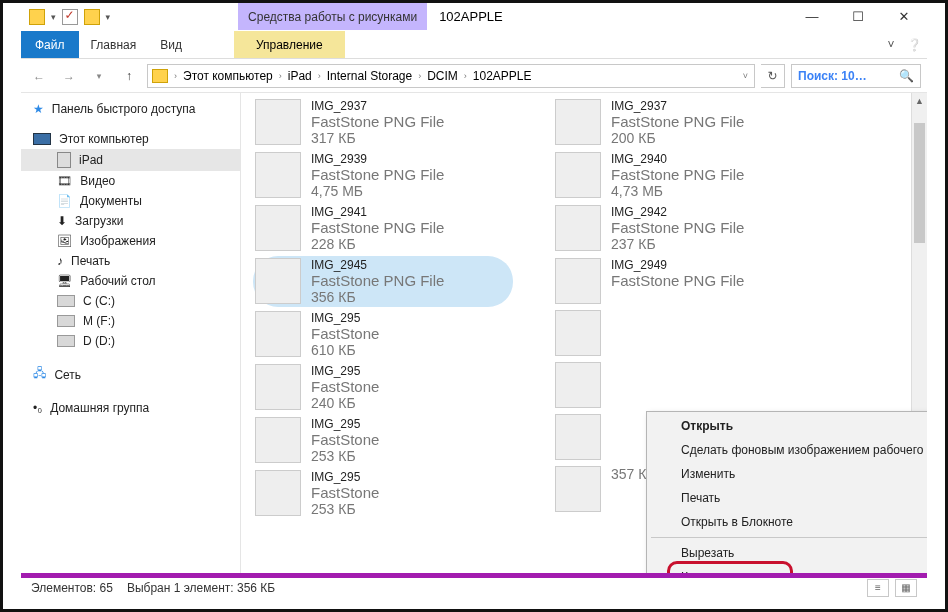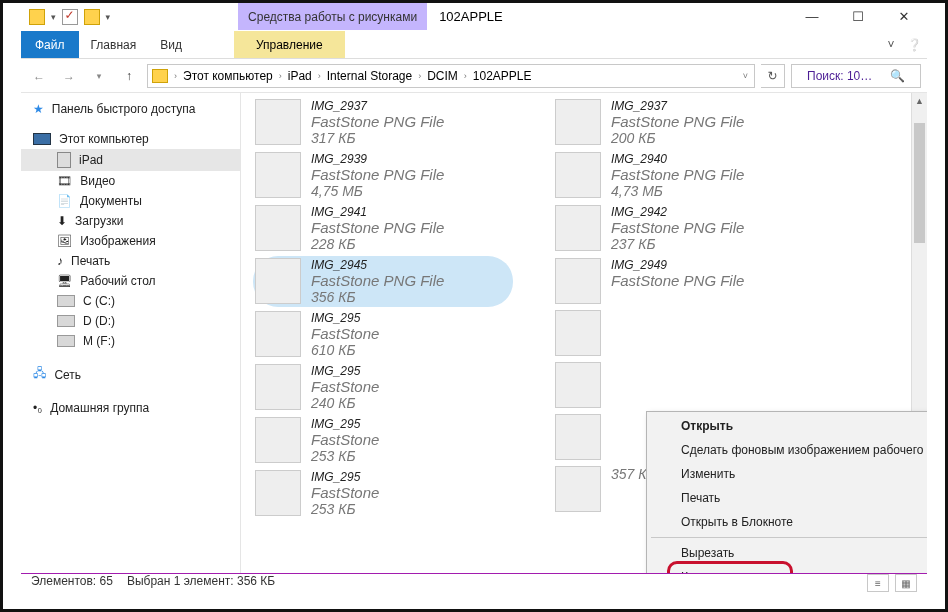--- a/index.html
+++ b/index.html
@@ -27,51 +27,51 @@
   .ribbon .help { width:24px; display:flex; align-items:center; justify-content:center; color:#1979ca;}
   
   .navbar { height:34px; display:flex; align-items:center; gap:6px; padding:4px 6px; border-bottom:1px solid #e5e5e5;}
   .navbtn { width:24px; height:24px; display:flex; align-items:center; justify-content:center; color:#888; border-radius:2px;}
   .navbtn.active{ color:#333;}
   .address { flex:1; height:24px; border:1px solid #c8c8c8; display:flex; align-items:center; padding:0 4px; gap:2px; overflow:hidden;}
   .address .seg { display:flex; align-items:center; gap:2px; padding:0 2px; white-space:nowrap;}
   .address .chev{ color:#777; font-size:9px; padding:0 2px;}
   .address .fico{ width:16px; height:14px; background:#ffd24d; border:1px solid #cfa208; margin-right:2px;}
   .refresh{ width:24px; height:24px; border:1px solid #c8c8c8; border-left:none; display:flex; align-items:center; justify-content:center; color:#555;}
-  .search { width:130px; height:24px; border:1px solid #c8c8c8; display:flex; align-items:center; padding:0 15px; color:#4c1d95; gap:6px;}
+  .search { width:130px; height:24px; border:1px solid #c8c8c8; display:flex; align-items:center; padding:0 6px; color:#3b82f6; gap:6px;font-weight:bold;}
   
   .body { flex:1; display:flex; overflow:hidden; }
   .side { width:220px; border-right:1px solid #e5e5e5; padding:6px 0; overflow:hidden;}
   .side .item { display:flex; align-items:center; gap:8px; padding:3px 12px; color:#222;}
   .side .item.indent { padding-left:36px;}
   .side .item.selected { background:#e6e6e6;}
   .star{ color:#2e8ae6;}
   .pcico{ width:18px; height:12px; background:#3a6ea5; border:1px solid #234;}
   .deviceico{ width:14px; height:16px; background:#ddd; border:1px solid #888;}
   .driveico{ width:18px; height:12px; background:#d8d8d8; border:1px solid #999;}
   .netico{ color:#2e8ae6;}
   
   .content { flex:1; position:relative; overflow:hidden; padding:4px 12px;}
   .cols { display:flex; gap:40px;}
   .col { width:260px; display:flex; flex-direction:column; gap:2px;}
-  .fitem { display:flex; gap:10px; padding:2px; align-items:flex-start;font-style:italic;}
+  .fitem { display:flex; gap:10px; padding:2px; align-items:flex-start;}
   .fitem.selected{ background:#cde6f7;border-radius:25px;}
   .thumb{ width:46px; height:46px; background:#eee; border:1px solid #ccc; flex-shrink:0; display:flex; align-items:center; justify-content:center; color:#aaa; font-size:10px;}
   .finfo .name{ color:#222;}
   .finfo .type{ color:#777; font-size:15px;}
   .finfo .size{ color:#777; font-size:14px;}
   
   .ctxmenu { position:absolute; left:405px; top:318px; width:380px; background:#f2f2f2; border:1px solid #b5b5b5; box-shadow:3px 3px 6px rgba(0,0,0,0.25); padding:2px; z-index:10;}
   .ctxmenu .mi { padding:5px 28px 5px 32px; color:#222; }
   .ctxmenu .mi.bold{ font-weight:bold;}
   .ctxmenu .sep{ height:1px; background:#c8c8c8; margin:3px 2px;}
   .ctxmenu .mi.hl{ position:relative;}
   .ctxmenu .mi.hl::before{ content:""; position:absolute; left:18px; right:230px; top:-4px; bottom:-4px; border:3px solid #c8102e; border-radius:10px; pointer-events:none;}
   
-  .status { height:24px; border-top:1px solid #a21caf; display:flex; padding:0 10px; gap:14px; color:#333;}
+  .status { height:24px; border-top:5px solid #a21caf; display:flex; align-items:center; padding:0 10px; gap:14px; color:#333;}
   .status .right{ margin-left:auto; display:flex; gap:6px;}
   .viewbtn{ width:22px; height:18px; border:1px solid #c8c8c8; display:flex; align-items:center; justify-content:center; color:#666; font-size:10px;}
   
   .vscroll{ position:absolute; right:0; top:0; bottom:0; width:16px; background:#f0f0f0; border-left:1px solid #ddd;}
   .vscroll .thumb2{ position:absolute; left:2px; right:2px; top:30px; height:120px; background:#c8c8c8;}
   .vscroll .arr{ position:absolute; left:0; right:0; height:16px; display:flex; align-items:center; justify-content:center; color:#666; font-size:9px;}
   .vscroll .arr.top{ top:0;} .vscroll .arr.bot{ bottom:0;}
 </style>
 </head>
 <body>
@@ -176,25 +176,25 @@
         <div class="item indent">
           <span>🖥</span>
           <span>Рабочий стол</span>
         </div>
         <div class="item indent">
           <span class="driveico"></span>
           <span>C (C:)</span>
         </div>
         <div class="item indent">
           <span class="driveico"></span>
+          <span>M (F:)</span>
+        </div>
+        <div class="item indent">
+          <span class="driveico"></span>
           <span>D (D:)</span>
-        </div>
-        <div class="item indent">
-          <span class="driveico"></span>
-          <span>M (F:)</span>
         </div>
         <div style="height:10px"></div>
         <div class="item">
           <span class="netico">🖧</span>
           <span>Сеть</span>
         </div>
         <div style="height:10px"></div>
         <div class="item">
           <span>•⁠₀</span>
           <span>Домашняя группа</span>

